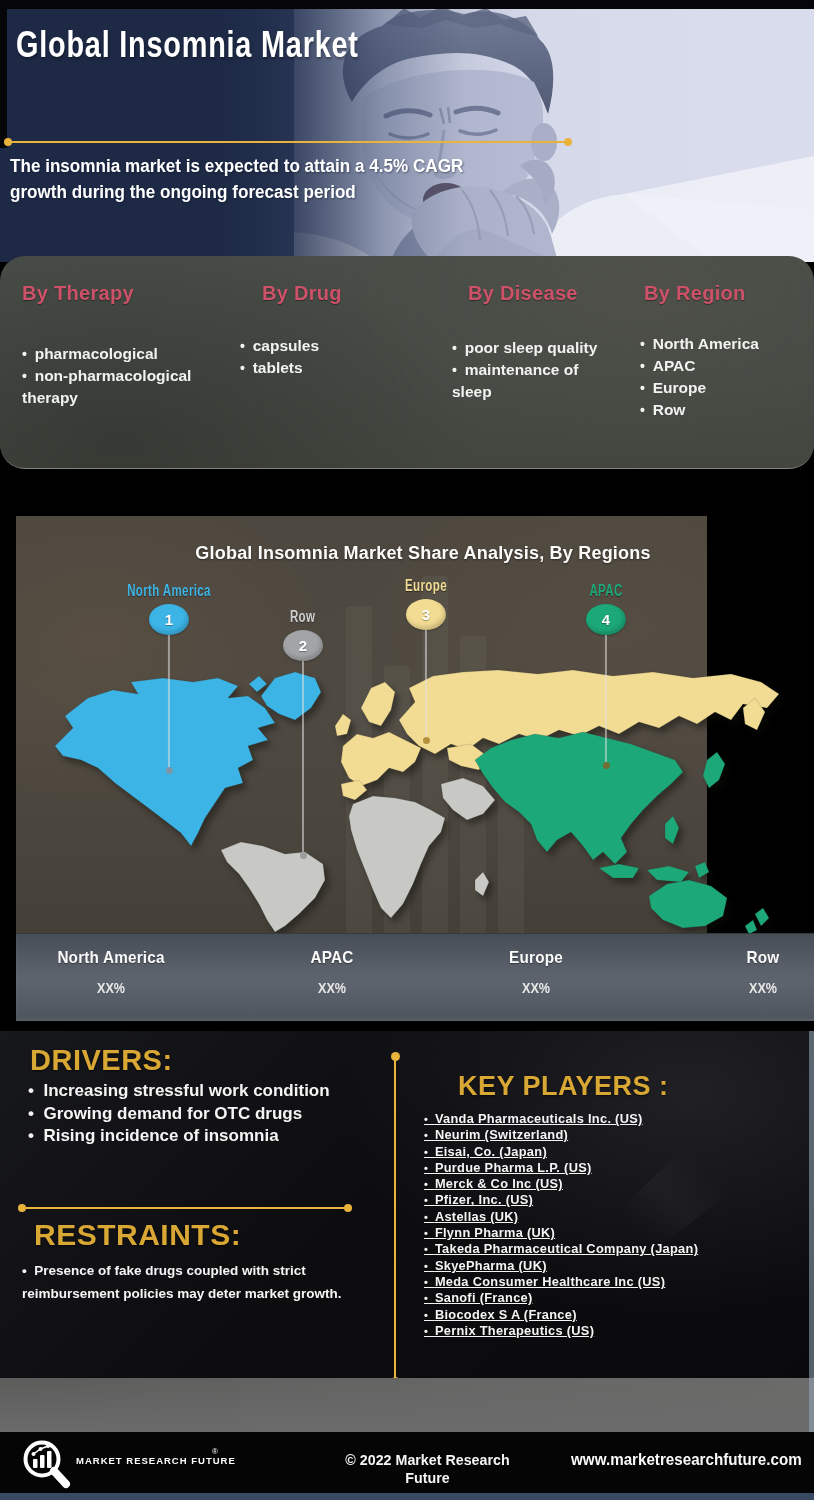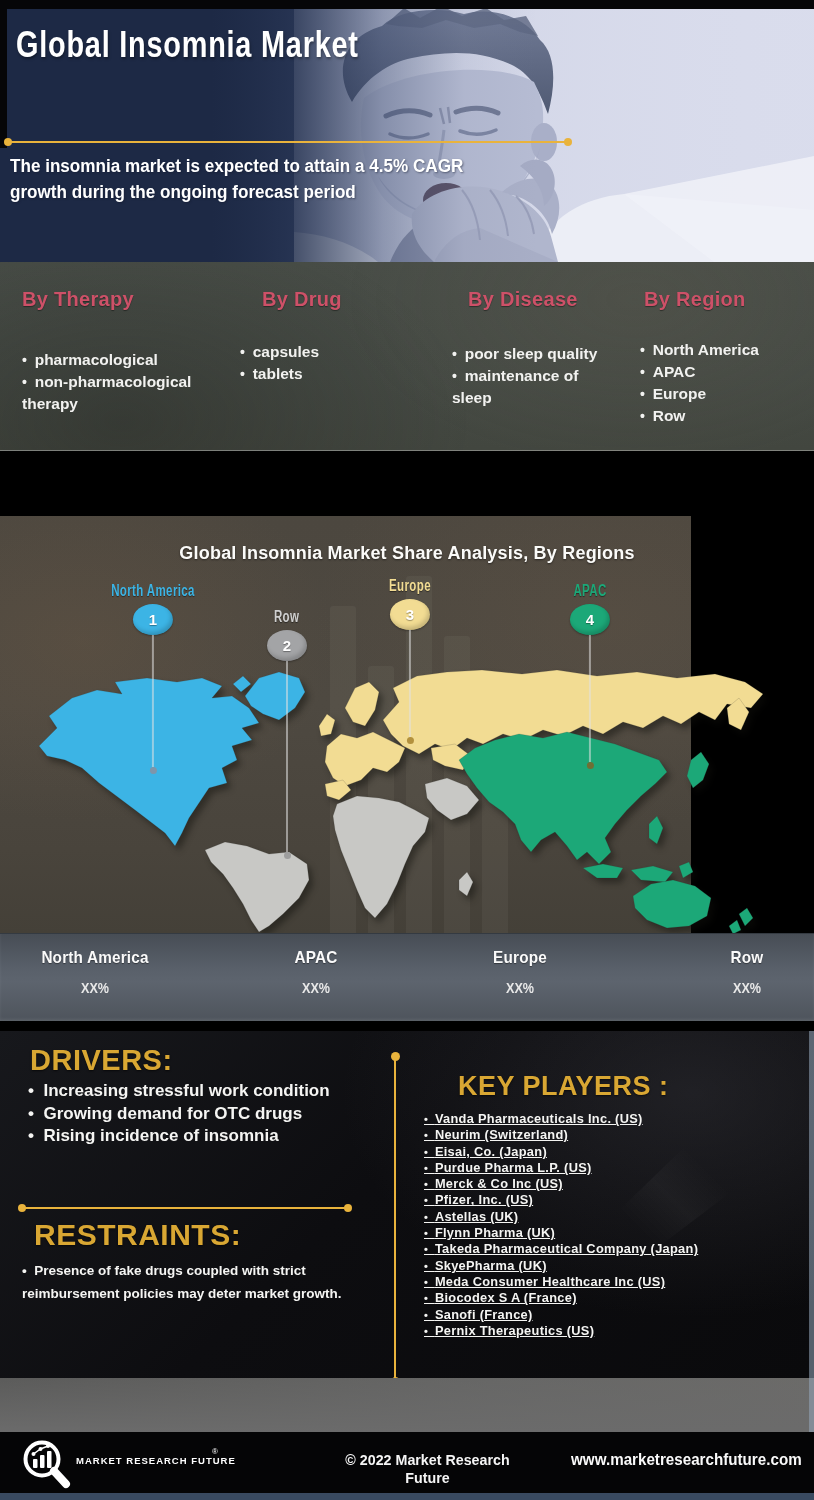--- a/index.html
+++ b/index.html
@@ -40,43 +40,44 @@
     background:var(--accent); }
   .accent-line .dot-l { left:-4px; } .accent-line .dot-r { right:-4px; }
   .header-sub {
     position:absolute; left:10px; top:153px; width:520px; color:#fff;
     font-size:18px; font-weight:bold; line-height:26px;
     text-shadow:1px 1px 2px rgba(20,25,45,.5); transform:scaleX(.95); transform-origin:left top;
   }
 
   
   .segments {
-    position:absolute; left:0; top:262px; width:814px; height:189px;
+    position:absolute; left:0; top:256px; width:814px; height:213px;
     background:
       radial-gradient(420px 240px at 78% 20%, rgba(110,100,85,.18), rgba(0,0,0,0) 70%),
       radial-gradient(500px 300px at 15% 85%, rgba(30,32,28,.35), rgba(0,0,0,0) 70%),
       linear-gradient(180deg,#484d47 0%,#454a44 60%,#42463f 100%);
     border-bottom:1px solid rgba(230,230,225,.35);
+    border-radius:25px;
   }
   .seg-col { position:absolute; }
   .seg-title { color:var(--heading-pink); font-size:20px; font-weight:bold;
     letter-spacing:.3px; text-shadow:0 1px 1px rgba(0,0,0,.4); }
   .seg-list { list-style:none; color:#f2f2f0; font-size:15.5px; font-weight:bold;
     line-height:22px; }
   .seg-list li::before { content:"\2022\00a0\00a0"; font-size:14px; }
   .seg-divider { position:absolute; width:2px; top:293px; height:220px;
     background:var(--accent); }
   .seg-divider .dot-t, .seg-divider .dot-b {
     position:absolute; left:-3.5px; width:9px; height:9px; border-radius:50%;
     background:var(--accent); }
   .seg-divider .dot-t { top:-4px; } .seg-divider .dot-b { bottom:-4px; }
 
   
   .map-section {
-    position:absolute; left:0; top:516px; width:691px; height:417px;
+    position:absolute; left:16px; top:516px; width:691px; height:417px;
     background:
       radial-gradient(360px 260px at 12% 30%, rgba(120,95,70,.25), rgba(0,0,0,0) 70%),
       radial-gradient(420px 300px at 88% 25%, rgba(115,95,75,.22), rgba(0,0,0,0) 70%),
       linear-gradient(180deg,#4c473f 0%,#4e4941 45%,#49443c 80%,#444038 100%);
     overflow:visible;
   }
   .bg-bar { position:absolute; background:rgba(235,235,225,.05); border-radius:3px 3px 0 0; }
   .map-title { position:absolute; left:0; top:27px; width:814px; text-align:center;
     color:#fbfbf9; font-size:18px; font-weight:bold; letter-spacing:.2px;
     text-shadow:0 1px 2px rgba(0,0,0,.5); }
@@ -450,22 +451,22 @@
         <li>Neurim (Switzerland)</li>
         <li>Eisai, Co. (Japan)</li>
         <li>Purdue Pharma L.P. (US)</li>
         <li>Merck &amp; Co Inc (US)</li>
         <li>Pfizer, Inc. (US)</li>
         <li>Astellas (UK)</li>
         <li>Flynn Pharma (UK)</li>
         <li>Takeda Pharmaceutical Company (Japan)</li>
         <li>SkyePharma (UK)</li>
         <li>Meda Consumer Healthcare Inc (US)</li>
+        <li>Sanofi (France)</li>
         <li>Biocodex S A (France)</li>
-        <li>Sanofi (France)</li>
         <li>Pernix Therapeutics (US)</li>
       </ul>
   </section>
 
   <div class="gray-band"></div>
   <div class="right-stripe"></div>
 
   <footer class="footer">
     <svg class="footer-logo" viewBox="0 0 230 52">
       <g fill="none" stroke="#ffffff">

